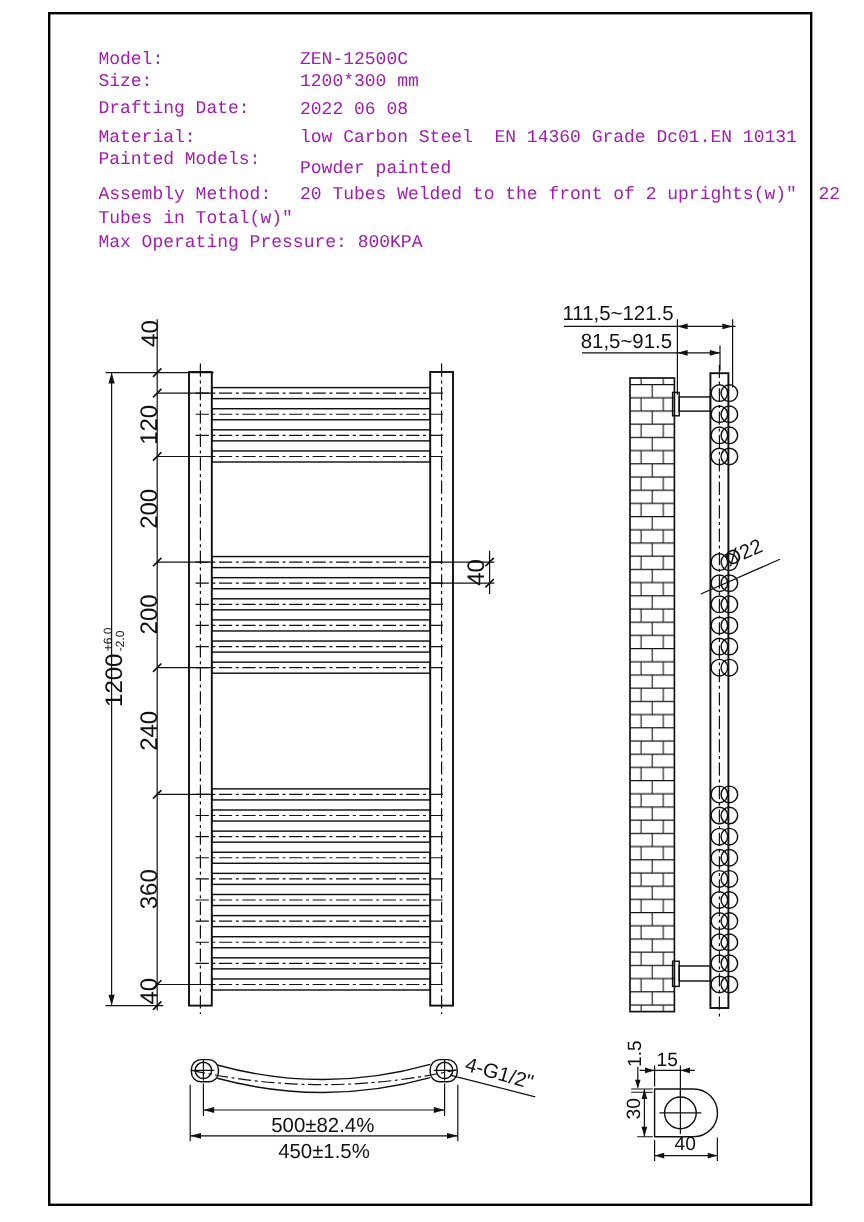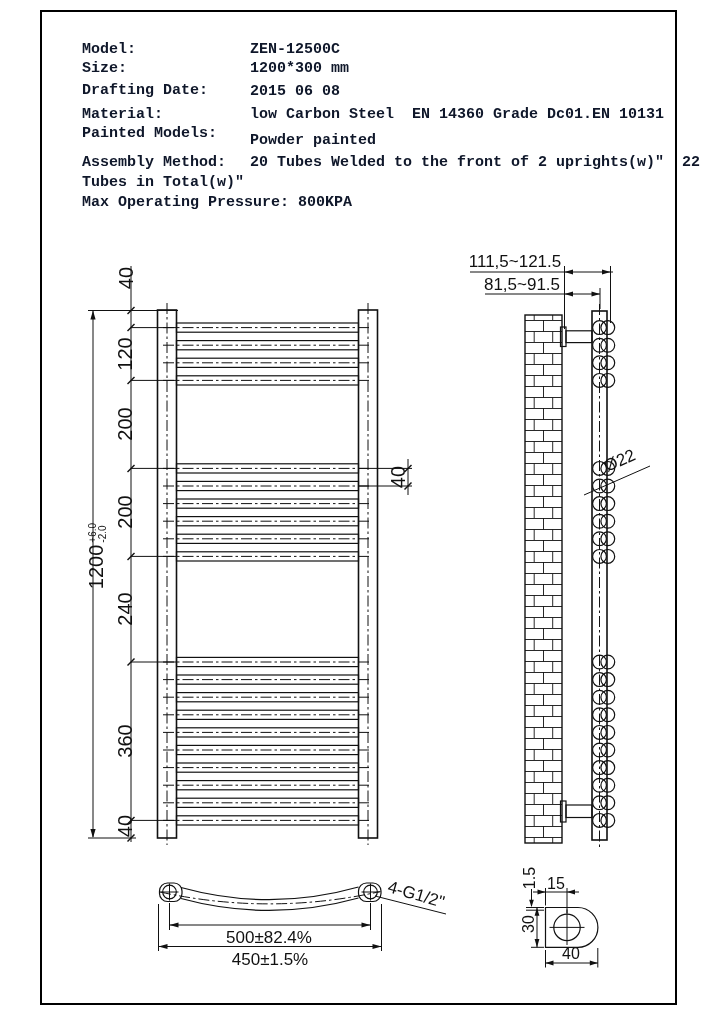--- a/index.html
+++ b/index.html
@@ -1,21 +1,21 @@
 <!DOCTYPE html>
 <html><head>
 <meta charset="utf-8">
 <style>
   html,body{margin:0;padding:0;background:#fff;}
   #sheet{position:relative;width:720px;height:1018px;background:#fff;overflow:hidden;
          font-family:"Liberation Sans",sans-serif;color:#111;}
   #frame{position:absolute;left:40px;top:10px;width:633px;height:991px;border:2px solid #000;}
   
   .spec{position:absolute;font-family:"Liberation Mono",monospace;font-size:15px;
-        line-height:16px;white-space:pre;color:#0f172a;font-weight:bold;}
+        line-height:16px;white-space:pre;color:#a21caf;}
   
   .ol{stroke:#111;stroke-width:1.6;fill:none}
   .tl{stroke:#111;stroke-width:1.2;fill:none}
   .dl{stroke:#111;stroke-width:1;fill:none}
   .cl{stroke:#111;stroke-width:1;fill:none;stroke-dasharray:11 3 2.5 3}
   .tk{stroke:#111;stroke-width:1.4}
   .ar{fill:#111;stroke:none}
   
   .dim{position:absolute;font-size:17px;white-space:nowrap;color:#111;
        transform:translate(-50%,-50%);}
@@ -31,21 +31,21 @@
 
 <div id="sheet">
   <div id="frame"></div>
 
   <div>
     <div class="spec" style="left:82px;top:42px">Model:</div>
     <div class="spec" style="left:250px;top:42px">ZEN-12500C</div>
     <div class="spec" style="left:82px;top:61px">Size:</div>
     <div class="spec" style="left:250px;top:61px">1200*300 mm</div>
     <div class="spec" style="left:82px;top:83px">Drafting Date:</div>
-    <div class="spec" style="left:250px;top:84px">2015 06 08</div>
+    <div class="spec" style="left:250px;top:84px">2022 06 08</div>
     <div class="spec" style="left:82px;top:107px">Material:</div>
     <div class="spec" style="left:250px;top:107px">low Carbon Steel  EN 14360 Grade Dc01.EN 10131</div>
     <div class="spec" style="left:82px;top:126px">Painted Models:</div>
     <div class="spec" style="left:250px;top:133px">Powder painted</div>
     <div class="spec" style="left:82px;top:155px">Assembly Method:</div>
     <div class="spec" style="left:250px;top:155px">20 Tubes Welded to the front of 2 uprights(w)"  22</div>
     <div class="spec" style="left:82px;top:175px">Tubes in Total(w)"</div>
     <div class="spec" style="left:82px;top:195px">Max Operating Pressure: 800KPA</div>
   </div>
 

